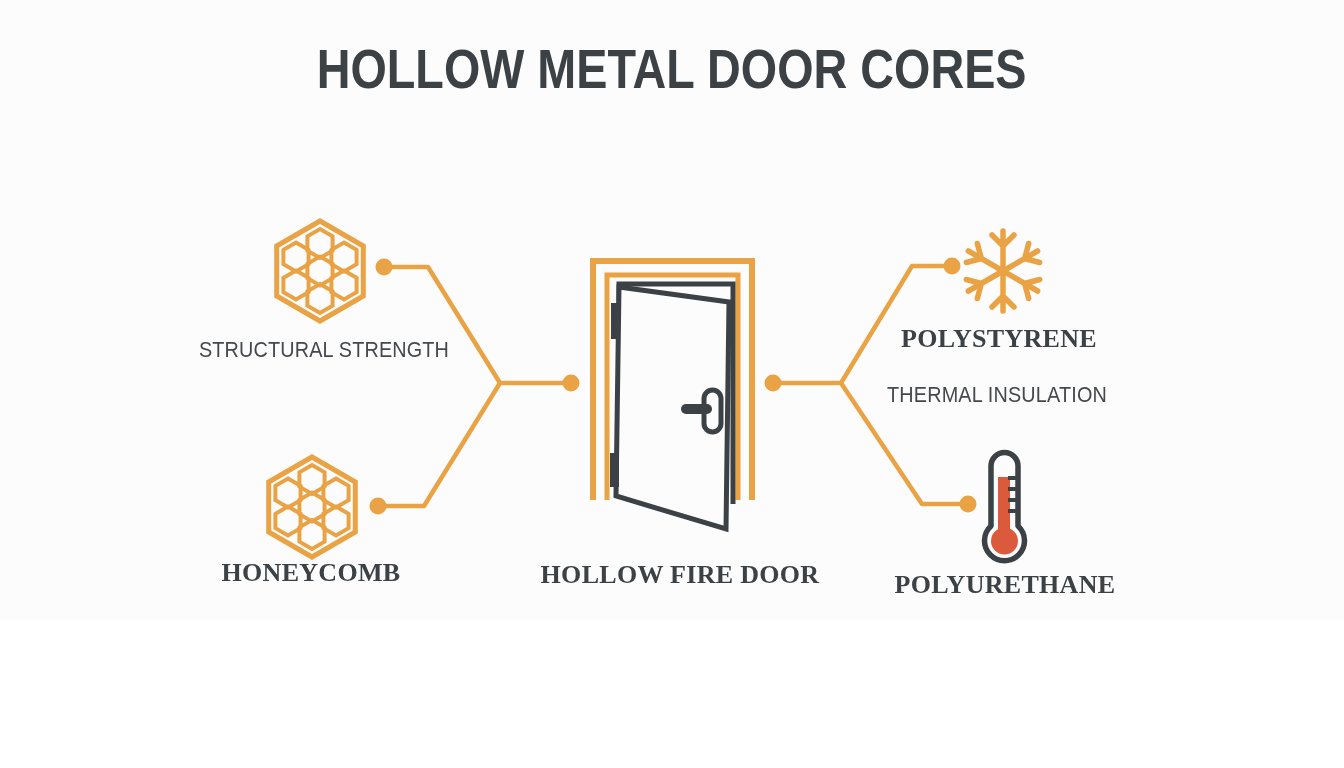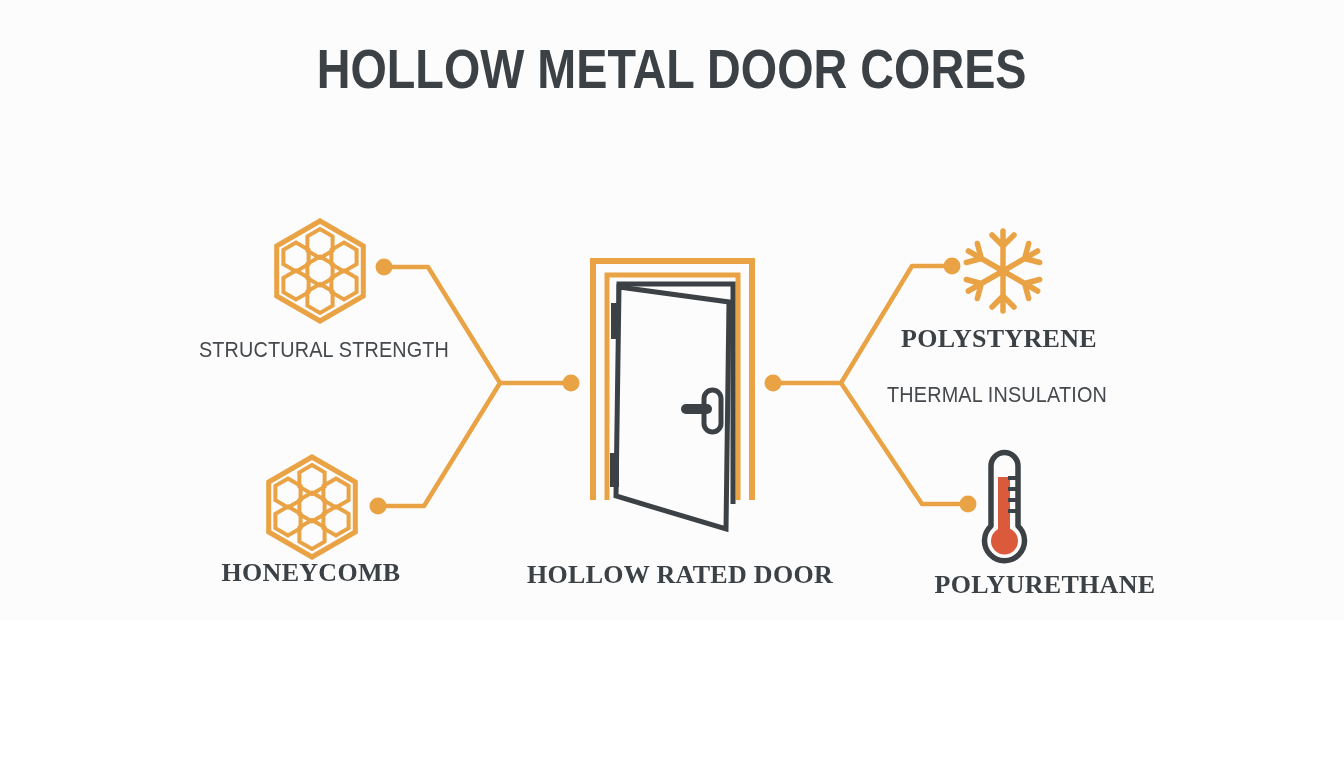--- a/index.html
+++ b/index.html
@@ -110,27 +110,27 @@
 
   <div class="label reg" style="left:324px; top:338px;">
     <span class="squeeze-s">STRUCTURAL STRENGTH</span>
   </div>
 
   <div class="label bold" style="left:311px; top:559px;">
     <span>HONEYCOMB</span>
   </div>
 
   <div class="label bold" style="left:680px; top:561px;">
-    <span>HOLLOW RATED DOOR</span>
+    <span>HOLLOW FIRE DOOR</span>
   </div>
 
   <div class="label bold" style="left:999px; top:325px;">
     <span>POLYSTYRENE</span>
   </div>
   <div class="label reg" style="left:997px; top:360px;margin-top:23px;">
     <span class="squeeze-s">THERMAL INSULATION</span>
   </div>
 
-  <div class="label bold" style="left:1005px; top:571px;margin-left:40px;">
+  <div class="label bold" style="left:1005px; top:571px;">
     <span>POLYURETHANE</span>
   </div>
 
 </div>
 
 </body></html>

